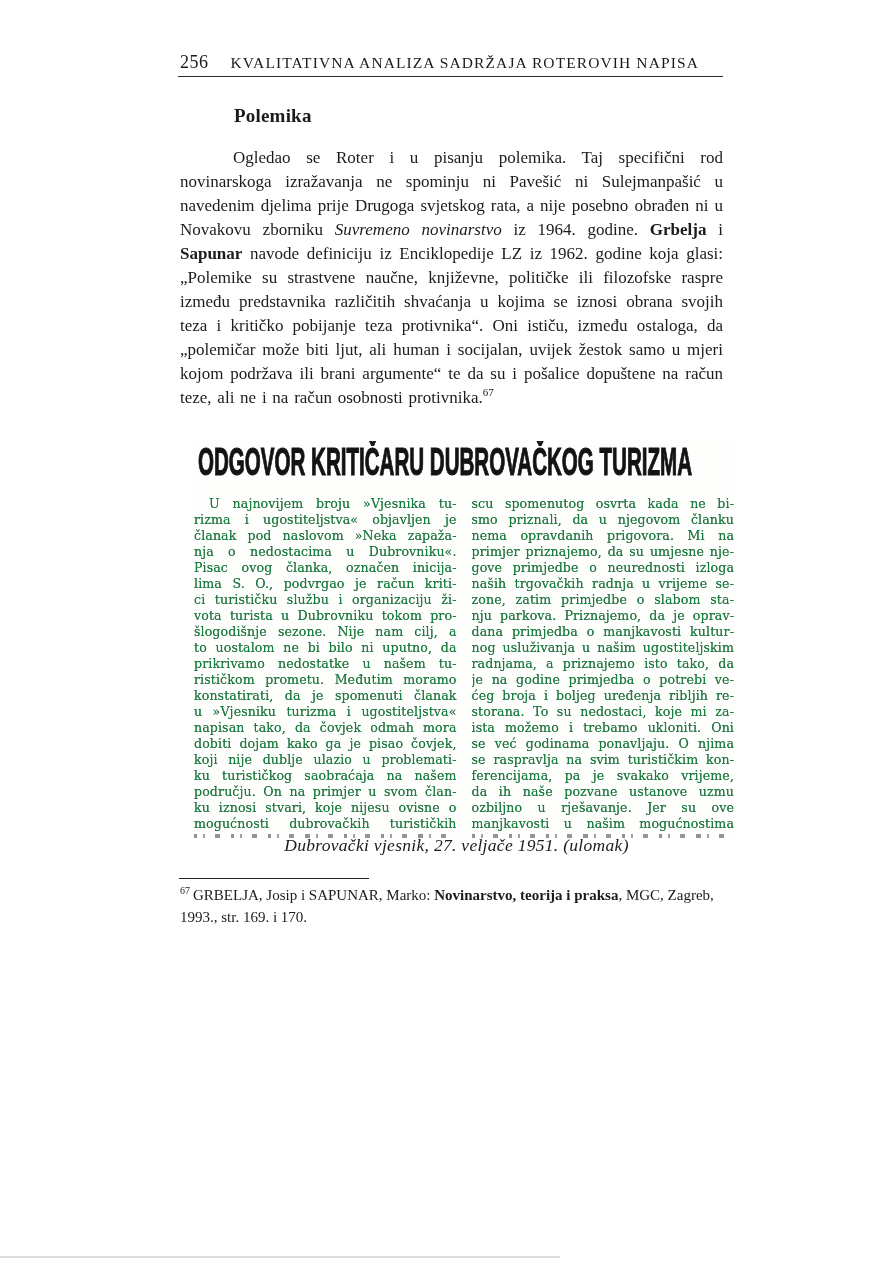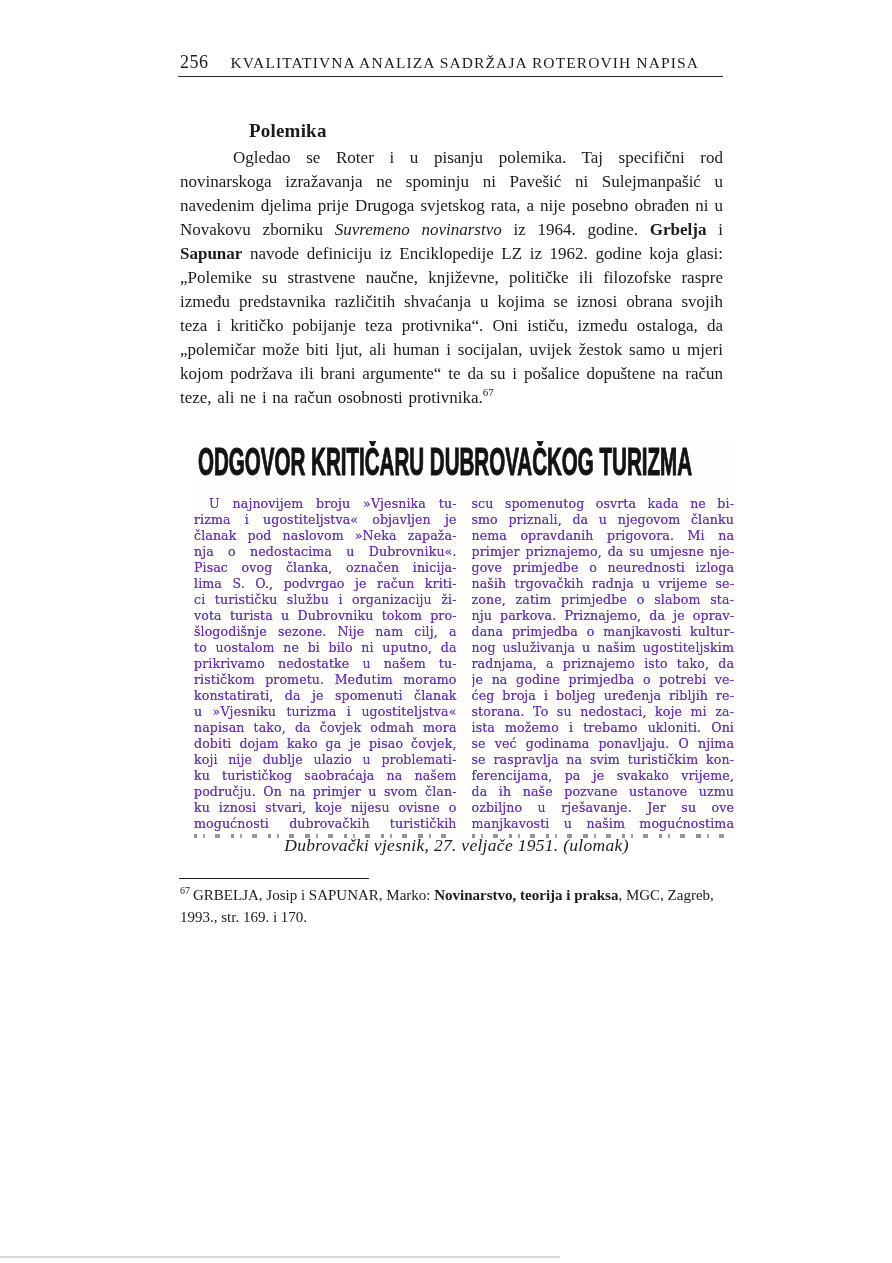--- a/index.html
+++ b/index.html
@@ -6,21 +6,21 @@
   .page{
     position:relative;width:892px;height:1263px;background:#ffffff;
     font-family:"Liberation Serif",serif;color:#1b1b1b;overflow:hidden;
   }
   
   .running-header{position:absolute;left:180px;top:52px;width:543px;white-space:nowrap;}
   .page-number{font-size:18px;letter-spacing:.5px;}
   .running-title{font-size:15.5px;letter-spacing:1.1px;margin-left:22px;}
   .header-rule{position:absolute;left:178px;top:76px;width:545px;height:0;border-top:1.6px solid #2a2a2a;}
   
-  .section-heading{position:absolute;left:233px;top:104px;margin:16px;font-size:19px;font-weight:bold;letter-spacing:.2px;}
+  .section-heading{position:absolute;left:233px;top:104px;margin:1px;font-size:19px;font-weight:bold;letter-spacing:.2px;}
   
   .body-paragraph{
     position:absolute;left:180px;top:146px;width:543px;margin:0;
     font-size:17px;line-height:24px;text-align:justify;text-indent:53px;
     word-spacing:1.5px;
   }
   .b{font-weight:bold;}
   .i{font-style:italic;margin-top:28px;}
   sup{font-size:11px;line-height:0;vertical-align:super;}
   
@@ -29,21 +29,21 @@
     background:#fefefd;
   }
   .headline-svg{display:block;margin:2px 0 0 2px;}
   .headline-text{
     font-family:"Liberation Sans",sans-serif;font-weight:700;font-size:38px;
     fill:#131313;stroke:#131313;stroke-width:1.1px;letter-spacing:0px;
   }
   .columns{display:flex;gap:15px;margin-top:11px;}
   .col{flex:1;min-width:0;
     font-family:"DejaVu Serif",serif;font-size:12.6px;line-height:16px;
-    color:#6d28d9;letter-spacing:.1px;
+    color:#15803d;letter-spacing:.1px;
     text-shadow:0 0 .4px rgba(20,20,20,.55);
   }
   .news-line{text-align:justify;text-align-last:justify;white-space:nowrap;overflow:hidden;}
   .col[data-name="clipping-left-column"] .news-line:first-child{text-indent:15px;}
   
   .cut-strip{display:flex;gap:15px;margin-top:2px;height:5px;opacity:.55;}
   .cut-strip div{flex:1;height:4px;
     background:repeating-linear-gradient(90deg,#3a3a3a 0 3px,transparent 3px 9px,#555 9px 11px,transparent 11px 21px,#404040 21px 26px,transparent 26px 37px);
     background-size:113px 4px;}
   

